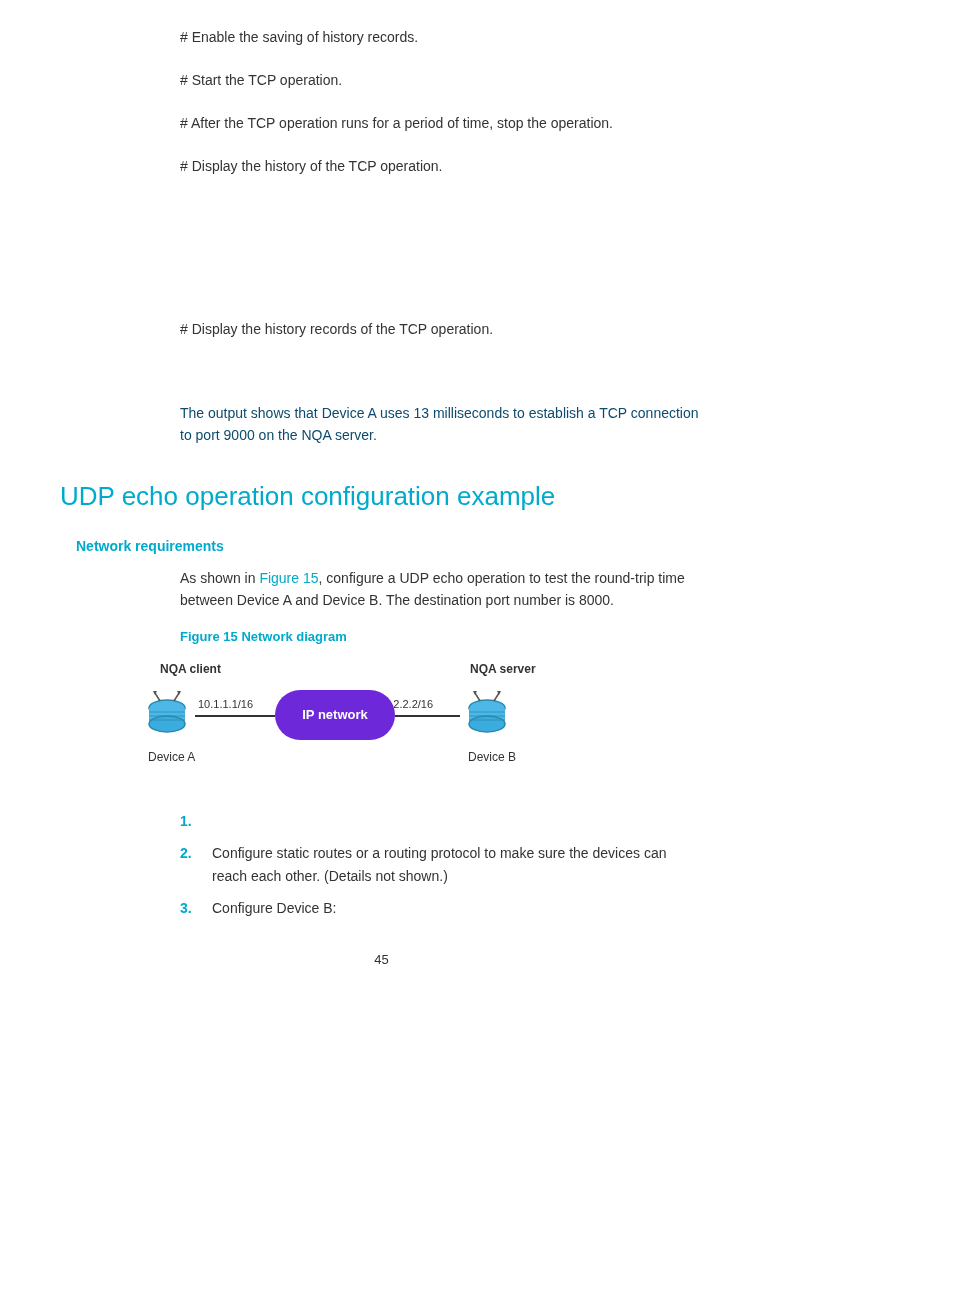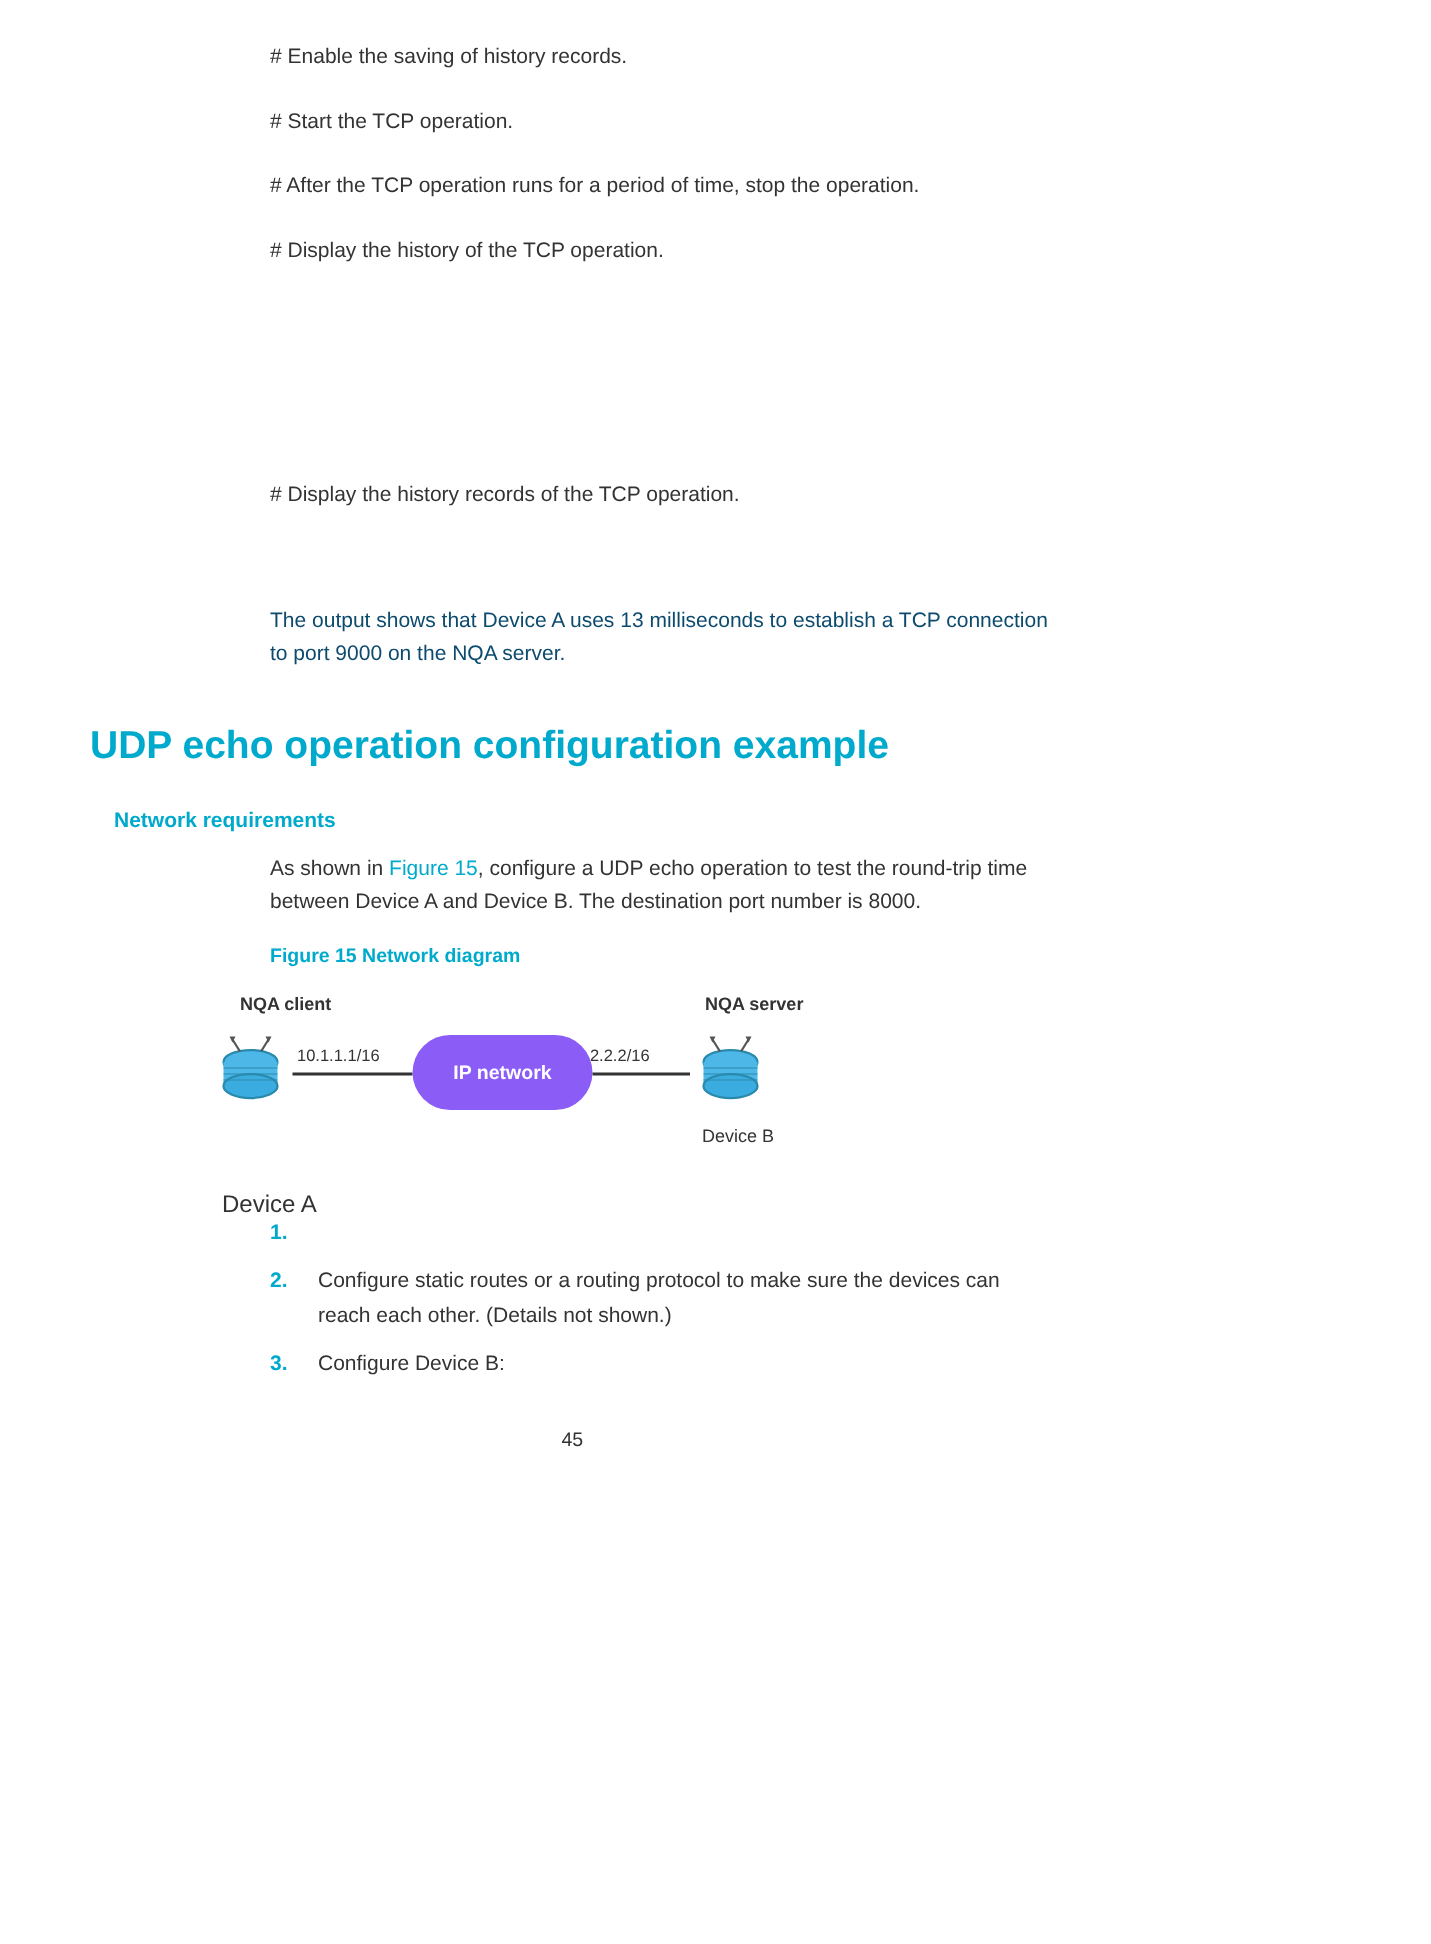--- a/index.html
+++ b/index.html
@@ -36,21 +36,21 @@
       margin-left: 120px;
       margin-bottom: 30px;
       color: #0c4a6e;
       font-size: 14px;
       line-height: 1.6;
     }
 
     .section-title {
       font-size: 26px;
       color: #00aacc;
-      font-weight: bold;
+      font-weight: normal;
       margin-bottom: 20px;
       margin-top: 20px;
     }
 
     .subsection-title {
       font-size: 14px;
       color: #00aacc;
       font-weight: bold;
       margin-bottom: 10px;
       margin-left: 16px;
@@ -118,21 +118,21 @@
       left: 340px;
       top: 28px;
     }
 
     .ip-network-cloud {
       position: absolute;
       left: 155px;
       top: 30px;
       width: 120px;
       height: 50px;
-      background: #8b5cf6;
+      background: #6d28d9;
       border-radius: 25px;
       display: flex;
       align-items: center;
       justify-content: center;
       color: white;
       font-size: 13px;
       font-weight: bold;
     }
 
     .connector-line {
@@ -166,23 +166,22 @@
       left: 258px;
       top: 36px;
       font-size: 11px;
       color: #333;
     }
 
     .device-name-a {
       position: absolute;
       left: 28px;
       top: 88px;
-      font-size: 16px;
-      color: #333;
-      margin-top: 44px;
+      font-size: 12px;
+      color: #333;
     }
 
     .device-name-b {
       position: absolute;
       left: 348px;
       top: 88px;
       font-size: 12px;
       color: #333;
     }
 

